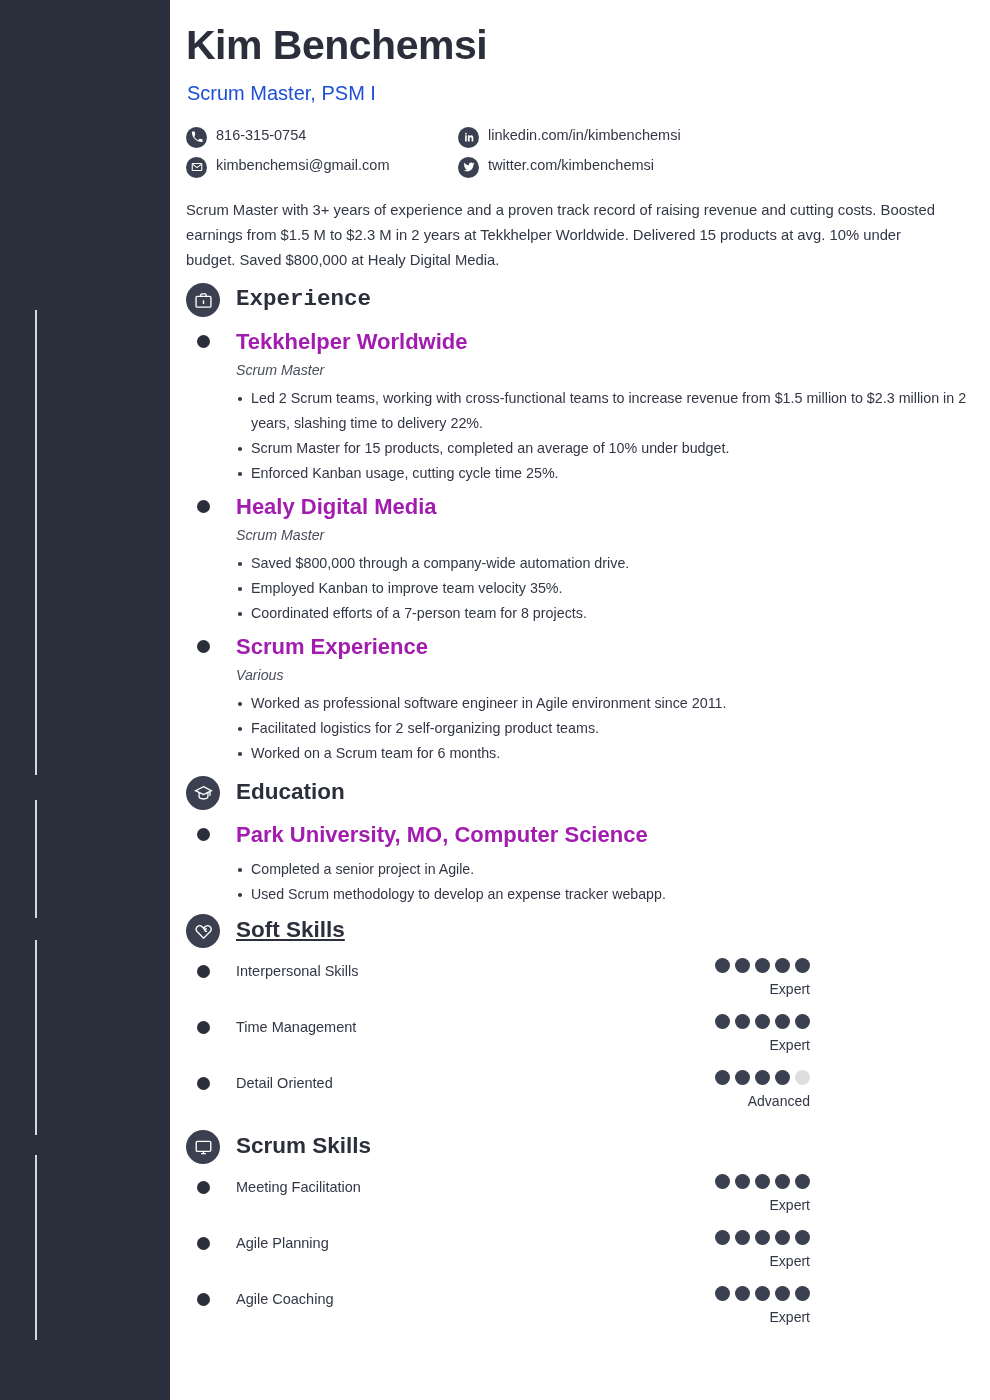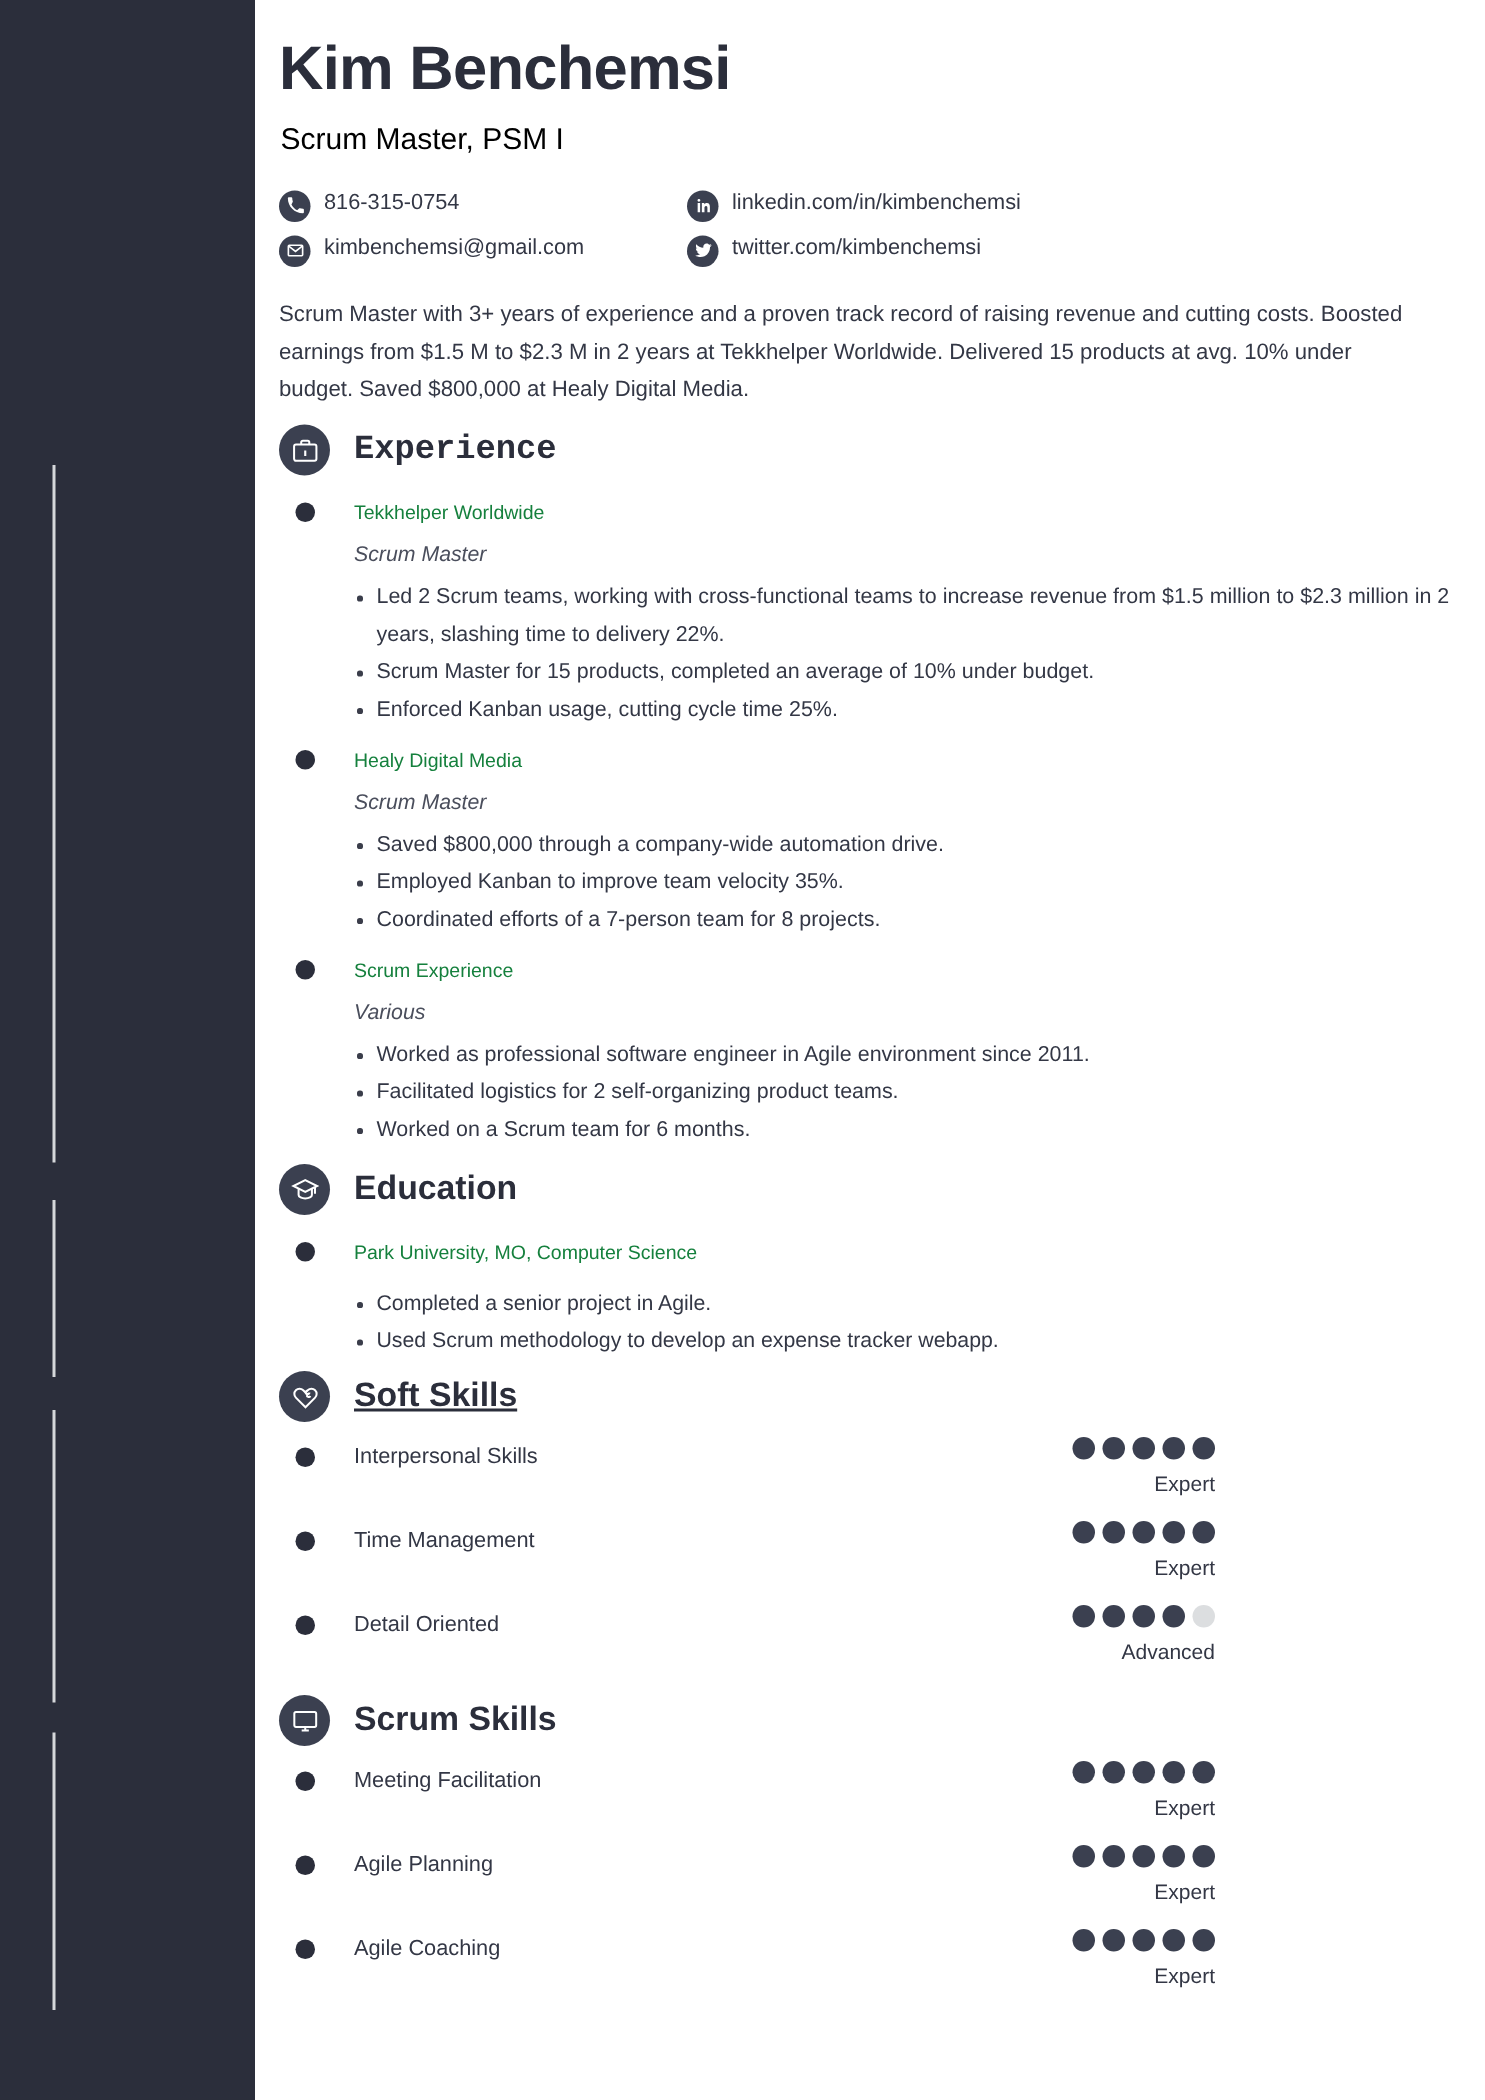--- a/index.html
+++ b/index.html
@@ -35,21 +35,21 @@
     left: 18px; top: 22px;
     font-size: 41px;
     font-weight: bold;
     color: #2b2e3b;
     letter-spacing: -0.5px;
   }
   .jobtitle {
     position: absolute;
     left: 19px; top: 82px;
     font-size: 20px;
-    color: #000000;
+    color: #1d4ed8;
     font-weight: normal;
     text-align: right;
   }
   .contacts {
     position: absolute;
     left: 18px; top: 122px;
     width: 560px;
   }
   .contact-row { display: flex; height: 30px; align-items: center; }
   .contact-item { display: flex; align-items: flex-start; }
@@ -107,23 +107,23 @@
   }
   .tl-dot {
     position: absolute;
     left: 29px;
     width: 13px; height: 13px;
     border-radius: 50%;
     background: #2b2e3b;
   }
   .entry { position: absolute; left: 68px; width: 740px; }
   .entry-title {
-    font-size: 13px;
-    font-weight: normal;
-    color: #15803d;
+    font-size: 22px;
+    font-weight: bold;
+    color: #a21caf;
     line-height: 22px;
   }
   .entry-sub {
     font-size: 14.2px;
     font-style: italic;
     color: #4a4e5c;
     margin-top: 8px;
     line-height: 19px;
   }
   .bullets { margin-top: 6px; list-style: none; }

